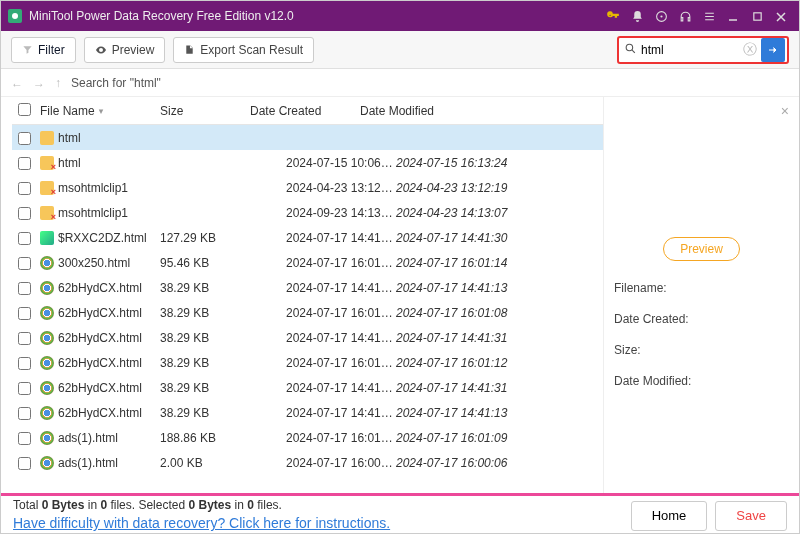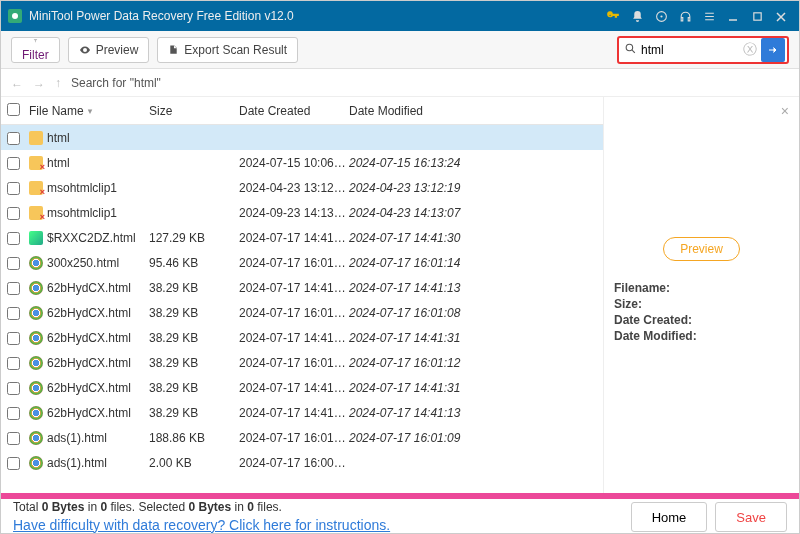--- a/index.html
+++ b/index.html
@@ -1,67 +1,67 @@
 <!DOCTYPE html>
 <html><head>
 <meta charset="utf-8">
 <style>
 * { margin: 0; padding: 0; box-sizing: border-box; font-family: "Segoe UI", Arial, sans-serif; }
 body { width: 800px; height: 534px; background: #fff; overflow: hidden; border: 1px solid #ccc; }
 
-.titlebar { background: #0369a1; height: 30px; display: flex; align-items: center; padding: 0 6px; color: #eee; font-size: 12px; }
+.titlebar { background: #701a75; height: 30px; display: flex; align-items: center; padding: 0 6px; color: #eee; font-size: 12px; }
 .titlebar .logo { width: 16px; height: 16px; margin-right: 6px; display: inline-flex; align-items: center; justify-content: center; }
 .titlebar .title { flex: 1; }
 .titlebar .ticon { width: 24px; text-align: center; cursor: pointer; fill: #ddd; color: #ddd; }
 .titlebar .ticon svg { vertical-align: middle; }
 
 .toolbar { height: 38px; background: #f7f7f7; border-bottom: 1px solid #e0e0e0; display: flex; align-items: center; padding: 0 10px; gap: 8px; }
 .tbtn { height: 26px; padding: 0 10px; background: #fff; border: 1px solid #ccc; border-radius: 3px; font-size: 12px; display: inline-flex; align-items: center; gap: 5px; color: #444; cursor: pointer; }
-.tbtn.disabled { color: #701a75; flex-direction: column; }
+.tbtn.disabled { color: #0f172a; }
 .toolbar .spacer { flex: 1; }
 .searchwrap { display: flex; align-items: center; border: 2px solid #e33; border-radius: 3px; height: 28px; background: #fff; }
 .searchwrap .sicon { width: 22px; text-align: center; color: #555; }
 .searchwrap input { border: none; outline: none; width: 100px; font-size: 12px; }
 .searchwrap .clear { width: 18px; color: #bbb; cursor: pointer; font-size: 14px; text-align: center; }
 .searchwrap .go { width: 24px; height: 24px; background: #2f7bd9; display: flex; align-items: center; justify-content: center; color: #fff; margin: 2px; border-radius: 2px; cursor: pointer; }
 
 .navrow { height: 28px; border-bottom: 1px solid #eee; display: flex; align-items: center; padding: 0 10px; gap: 10px; font-size: 12px; color: #555; }
 .navrow .arrow { color: #bbb; cursor: default; }
 
 .main { display: flex; height: 396px; }
-.filecol { flex: 1; display: flex; flex-direction: column; border-right: 1px solid #eee; overflow: hidden; position: relative; }
+.filecol { flex: 1; display: flex; flex-direction: column; border-right: 1px solid #eee; overflow: hidden; position: relative; padding-left: 11px; }
 
 .colheader { display: flex; height: 28px; border-bottom: 1px solid #e5e5e5; font-size: 12px; color: #333; align-items: center; padding-left: 6px; }
 .colheader .c-cb { width: 22px; }
 .colheader .c-name { width: 120px; display: flex; align-items: center; gap: 4px; }
 .colheader .c-size { width: 90px; }
 .colheader .c-dc { width: 110px; }
 .colheader .c-dm { flex: 1; }
 .sortind { color: #999; font-size: 9px; }
 
 .filelist { flex: 1; overflow-y: scroll; }
 .filelist::-webkit-scrollbar { width: 10px; }
 .filelist::-webkit-scrollbar-thumb { background: #c9c9c9; border-radius: 5px; }
 .filelist::-webkit-scrollbar-track { background: #f3f3f3; }
 .row { display: flex; height: 25px; align-items: center; font-size: 12px; color: #333; padding-left: 6px; }
 .row.sel { background: #d3e9f8; }
 .row .c-cb { width: 22px; }
 .row .c-cb input { vertical-align: middle; }
 .row .c-icon { width: 18px; display: inline-flex; align-items: center; }
 .row .c-name { width: 102px; white-space: nowrap; overflow: hidden; text-overflow: ellipsis; }
 .row .c-size { width: 90px; }
-.row .c-dc { width: 110px; white-space: nowrap; overflow: hidden; text-overflow: ellipsis; }
+.row .c-dc { width: 110px; white-space: nowrap; overflow: hidden; text-overflow: ellipsis; margin-left: 36px; }
 .row .c-dm { flex: 1; font-style: italic; }
 
 .preview { width: 195px; padding: 10px; font-size: 12px; color: #444; position: relative; }
 .preview .closep { position: absolute; top: 6px; right: 10px; color: #aaa; cursor: pointer; font-size: 14px; }
 .preview .pbtn { display: block; margin: 130px auto 20px; padding: 4px 16px; border: 1px solid #f5a623; color: #f5a623; border-radius: 12px; background: #fff; font-size: 12px; cursor: pointer; }
-.preview .plabels div { margin: 2px 0; font-weight: bold; }
-
-.footer { height: 42px; border-top: 6px solid #ec4899; display: flex; align-items: center; padding: 0 12px; font-size: 12px; color: #333; }
+.preview .plabels div { margin: 17px 0; }
+
+.footer { height: 42px; border-top: 3px solid #ec4899; display: flex; align-items: center; padding: 0 12px; font-size: 12px; color: #333; }
 .footer .finfo { flex: 1; line-height: 1.4; }
 .footer a { color: #2f7bd9; text-decoration: underline; font-size: 14px; }
 .fbtn { height: 30px; padding: 0 20px; border: 1px solid #ccc; background: #fff; border-radius: 3px; margin-left: 8px; font-size: 13px; cursor: pointer; }
 .fbtn.disabled { color: #ef4444; }
 
 .fico { width: 14px; height: 14px; display: inline-block; border-radius: 2px; }
 .fico.folder { background: #f7c65a; }
 .fico.folderx { background: #f7c65a; position: relative; }
 .fico.folderx::after { content: "×"; position: absolute; bottom: -2px; right: -2px; color: #d33; font-size: 9px; font-weight: bold; }
 .fico.html { background: linear-gradient(135deg,#4f8,#2a8); }
@@ -291,31 +291,32 @@
           <div class="c-dm">2024-07-17 16:01:09</div>
         </div>
         <div class="row">
           <div class="c-cb"><input type="checkbox" style=""></div>
           <div class="c-icon">
             <span class="fico chrome"></span>
           </div>
           <div class="c-name">ads(1).html</div>
           <div class="c-size">2.00 KB</div>
           <div class="c-dc">2024-07-17 16:00:…</div>
+          <div class="c-dm">2024-07-17 16:00:06</div>
         </div>
       </div>
   </div>
 
   <div class="preview">
     <span class="closep">×</span>
     <button class="pbtn">Preview</button>
     <div class="plabels">
       <div>Filename:</div>
+      <div>Date Created:</div>
       <div>Size:</div>
-      <div>Date Created:</div>
       <div>Date Modified:</div>
     </div>
   </div>
 </div>
 
 <div class="footer">
   <div class="finfo">
     <div>
       <span>Total </span><b>0 Bytes</b><span> in </span><b>0</b><span> files.   Selected  </span><b>0 Bytes</b><span> in </span><b>0</b><span> files.</span>
     </div>

